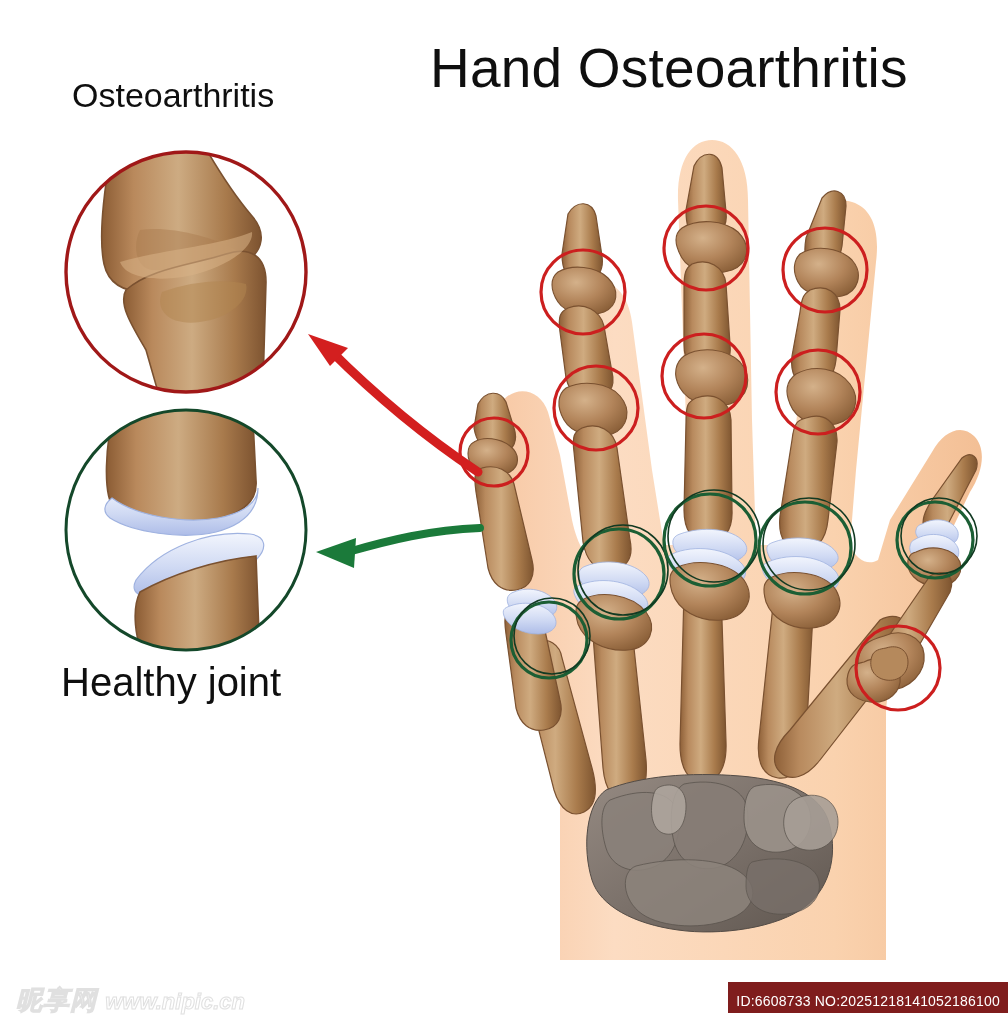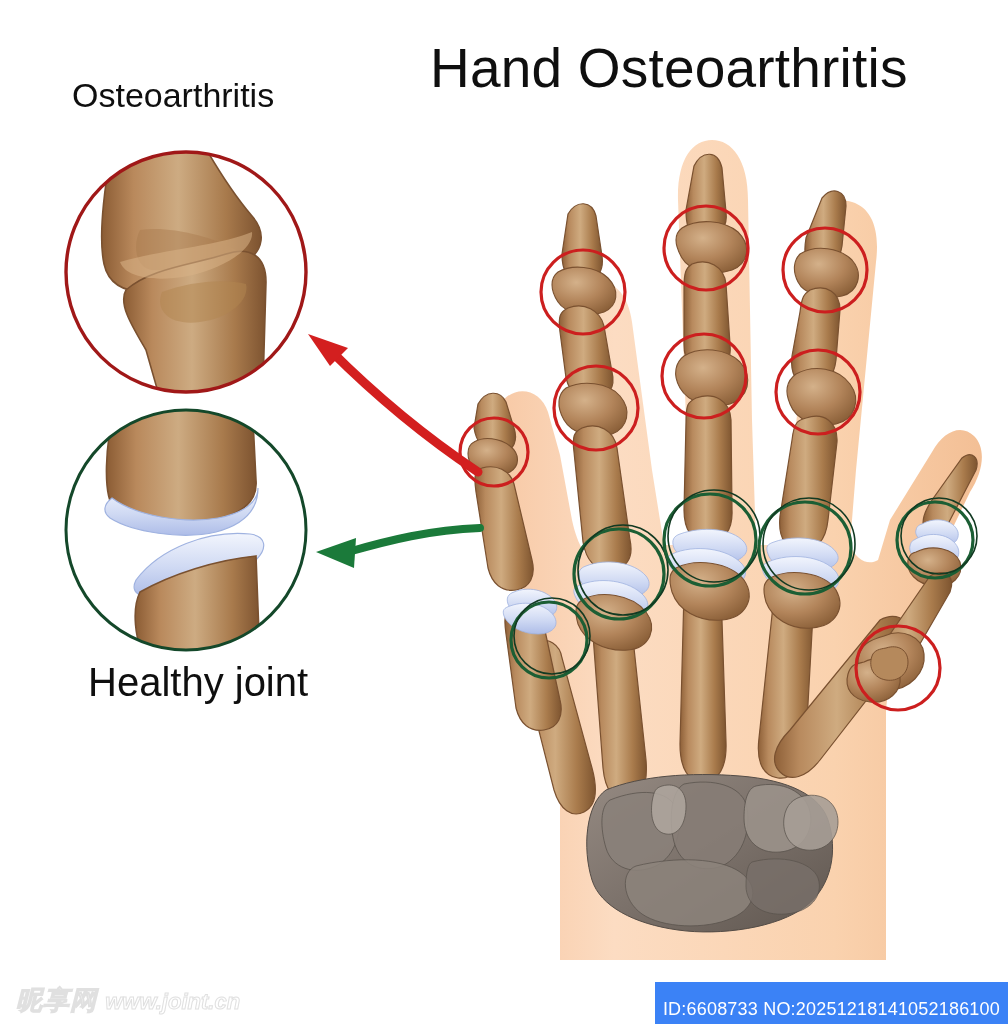--- a/index.html
+++ b/index.html
@@ -30,41 +30,41 @@
   .label-oa {
     position: absolute;
     left: 72px;
     top: 76px;
     font-size: 34px;
     color: #0f0f0f;
     white-space: nowrap;
   }
   .label-healthy {
     position: absolute;
-    left: 88px;
+    left: 61px;
     top: 660px;
     font-size: 40px;
     color: #0f0f0f;
     white-space: nowrap;
   }
   .svg-layer {
     position: absolute;
     left: 0;
     top: 0;
     width: 1008px;
     height: 1024px;
   }
   .footer-id {
     position: absolute;
     right: 0px;
     top: 982px;
-    background: #3b82f6;
+    background: #7f1d1d;
     color: #ffffff;
-    font-size: 18px;
-    padding: 17px 8px 4px 8px;
+    font-size: 14px;
+    padding: 11px 8px 4px 8px;
     letter-spacing: 0.2px;
     white-space: nowrap;
   }
   .watermark {
     position: absolute;
     left: 16px;
     top: 983px;
     font-size: 26px;
     color: transparent;
     -webkit-text-stroke: 1px #e0e0e0;
@@ -310,17 +310,17 @@
       <path d="M316,552 L356,538 L354,568 Z" fill="#1b7a3a"></path>
     </g>
   </svg>
 
   <div class="title">Hand Osteoarthritis</div>
   <div class="label-oa">Osteoarthritis</div>
   <div class="label-healthy">Healthy joint</div>
 
   <div class="watermark">
     <span>昵享网</span>
-    <span class="cn">www.joint.cn</span>
+    <span class="cn">www.nipic.cn</span>
   </div>
   <div class="footer-id">ID:6608733 NO:20251218141052186100</div>
 
 </div>
 
 </body></html>

